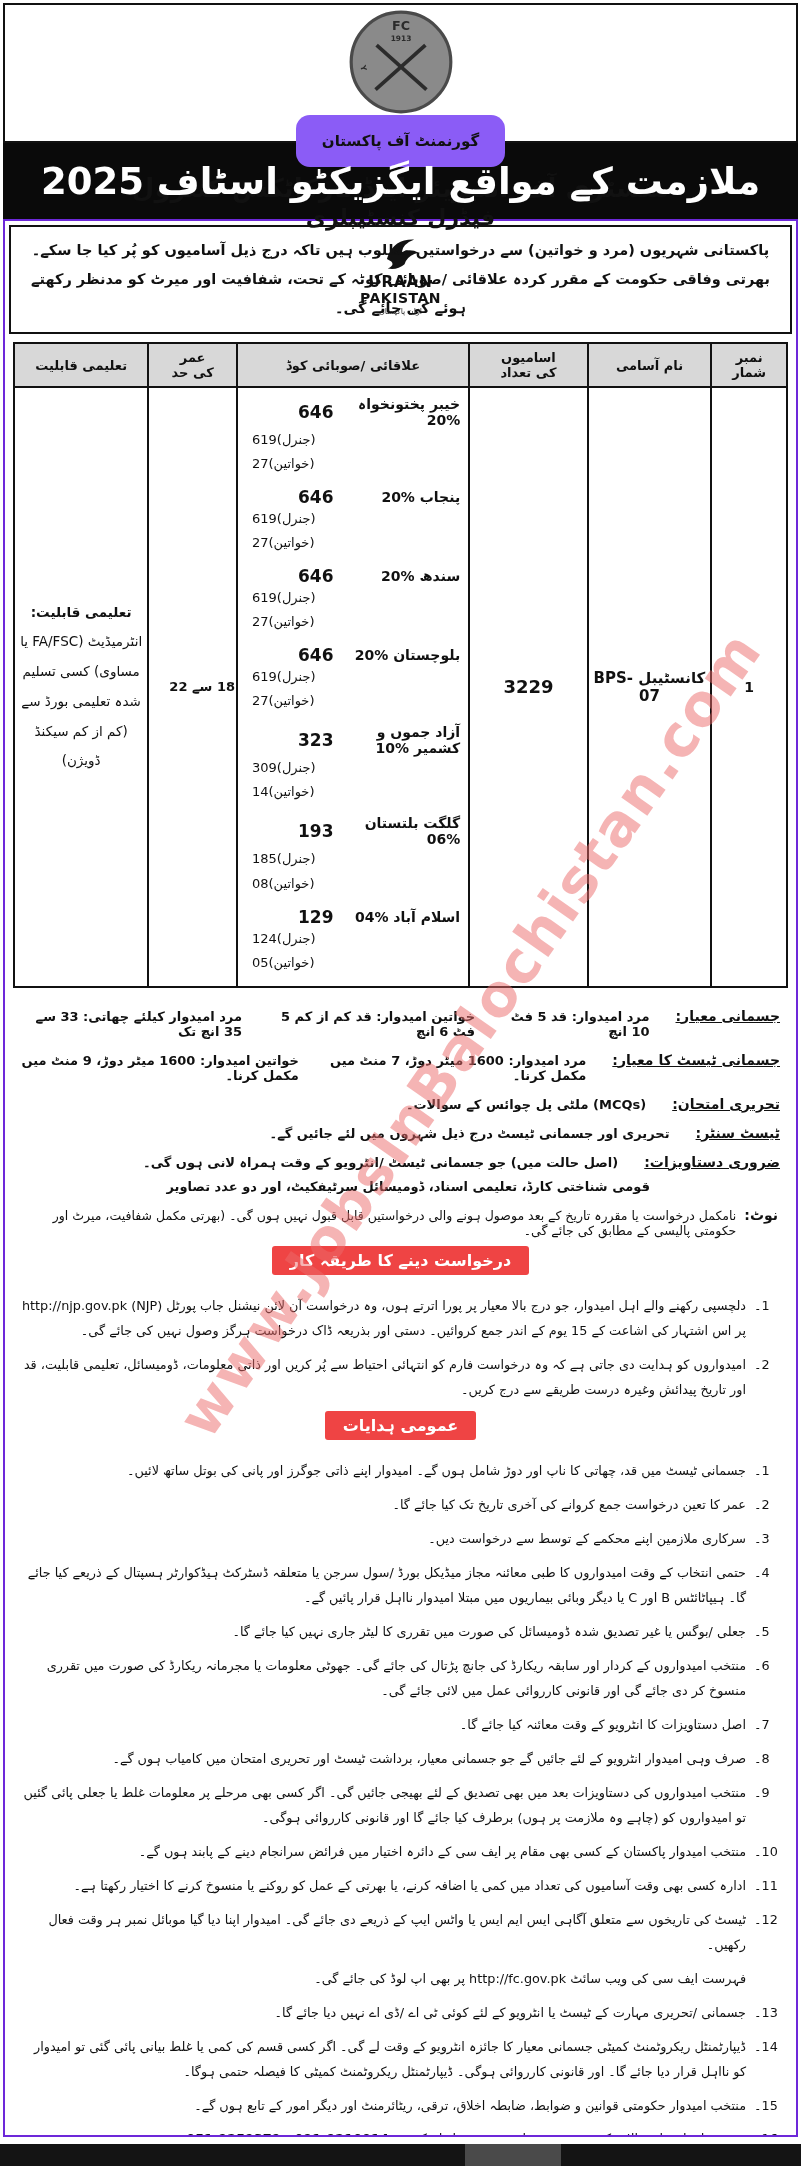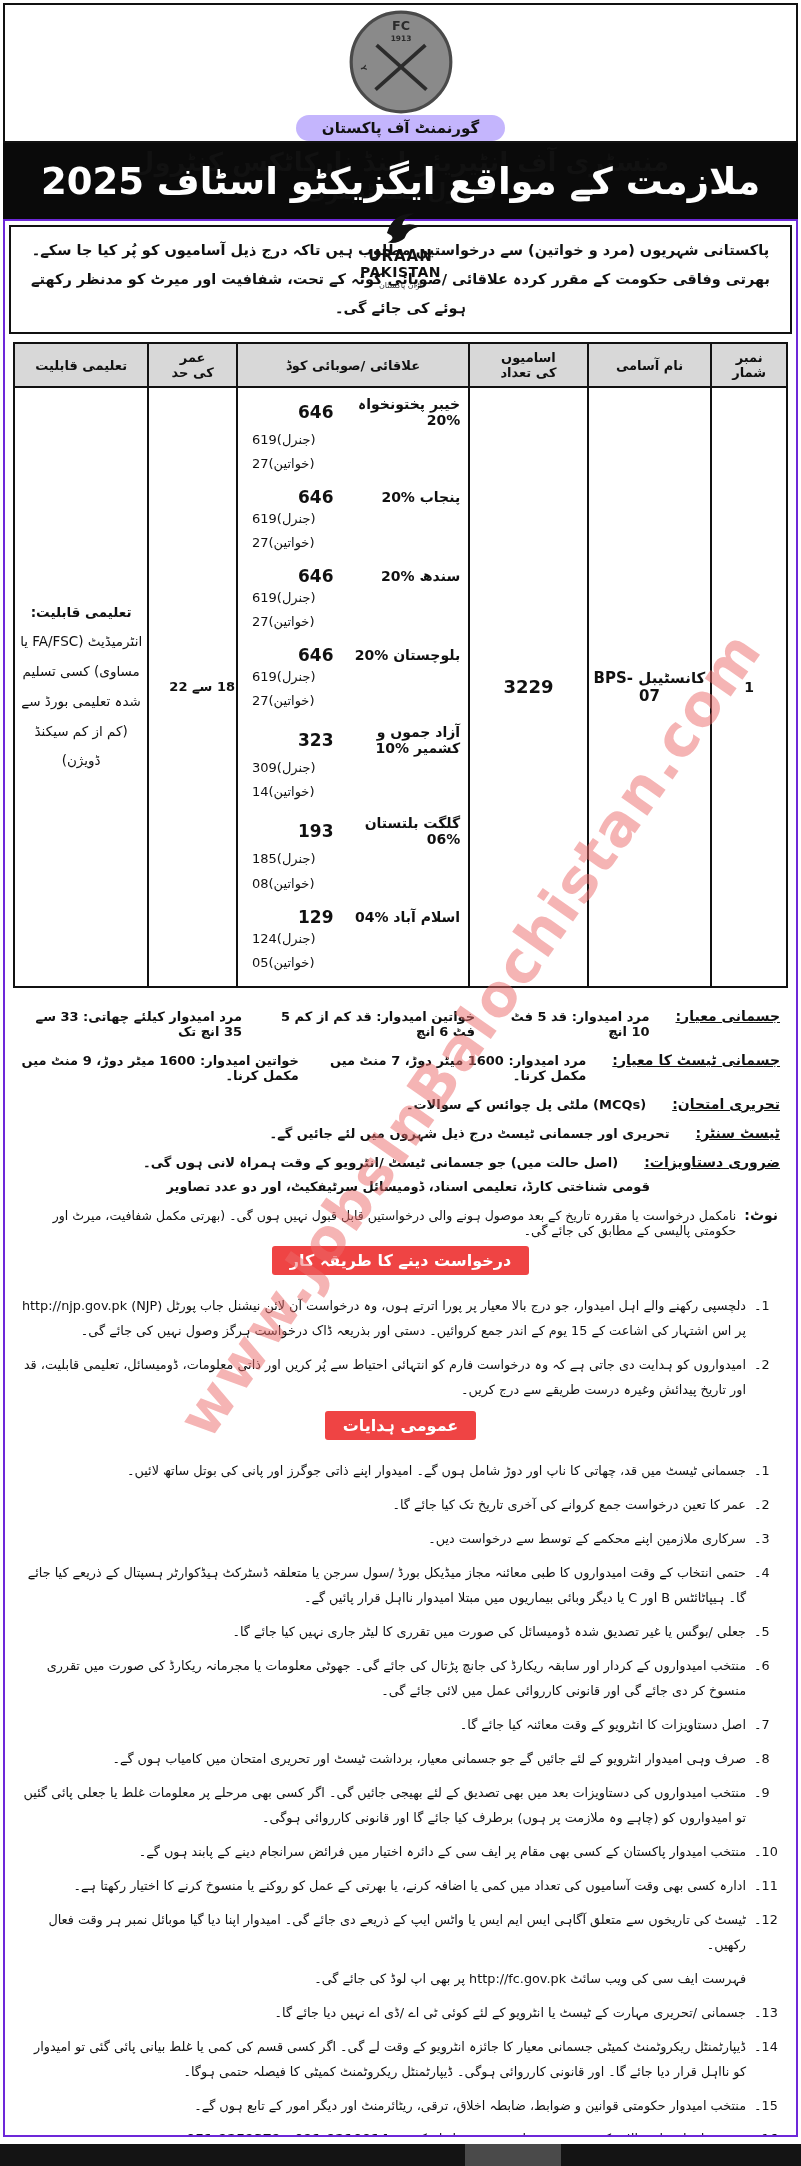--- a/index.html
+++ b/index.html
@@ -7,21 +7,21 @@
         font-family:"DejaVu Sans",sans-serif;color:#111;overflow:hidden;direction:rtl;}
   
   .header-box{margin:3px 3px 0;border:2px solid #111;height:128px;display:flex;
               align-items:center;padding:4px 10px;background:#fff;flex-direction:column;}
   .fc-badge{width:112px;flex:0 0 auto;display:flex;justify-content:center;}
   .uraan{width:118px;flex:0 0 auto;text-align:center;}
   .uraan .u1{font-weight:700;font-size:15px;letter-spacing:1px;line-height:1.05;}
   .uraan .u2{font-weight:700;font-size:14px;letter-spacing:.5px;line-height:1.05;}
   .uraan .u3{font-size:8px;color:#333;margin-top:2px;}
   .hcenter{flex:1;text-align:center;padding:0 6px;}
-  .gov-pill{display:inline-block;background:#c4b5fd;border-radius:14px;padding:4px 26px;
+  .gov-pill{display:inline-block;background:#8b5cf6;border-radius:14px;padding:17px 26px;
             font-size:15px;font-weight:700;margin-bottom:5px;}
   .min1{font-size:26px;font-weight:800;line-height:1.25;}
   .min2{font-size:22px;font-weight:800;line-height:1.2;}
   
   .title-band{margin:0 3px;background:#0a0a0a;color:#fff;height:76px;display:flex;
               align-items:center;justify-content:center;font-size:37px;font-weight:800;}
   
   .main-frame{margin:0 3px;border:2px solid #6d28d9;height:1918px;padding:4px;box-sizing:border-box;
               overflow:hidden;background:#fff;}
   .intro-box{border:2px solid #111;padding:9px 16px;font-size:14.5px;line-height:2;

